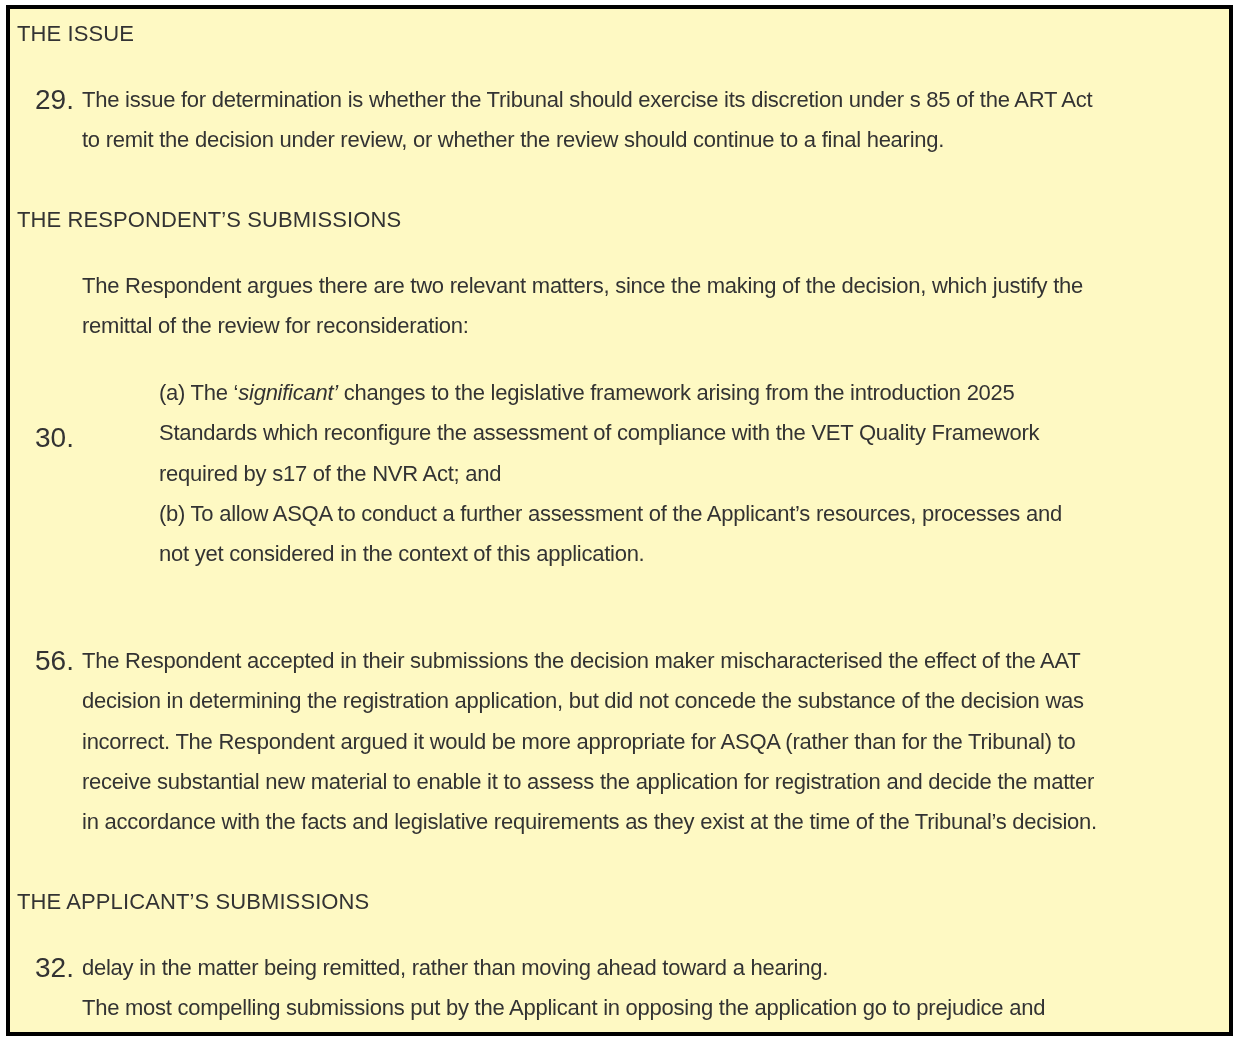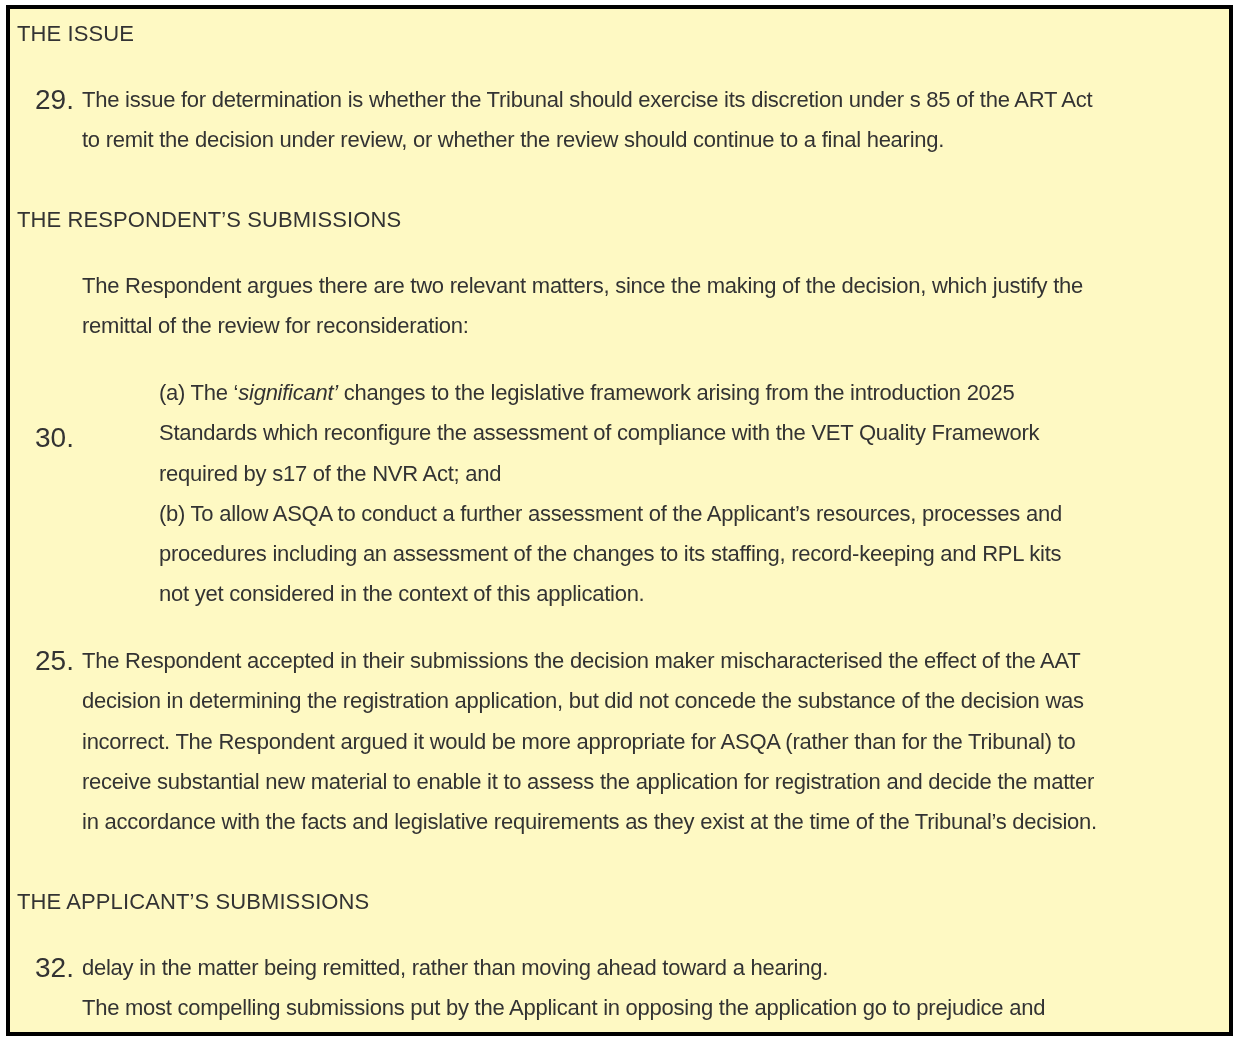--- a/index.html
+++ b/index.html
@@ -92,25 +92,24 @@
       <span class="line">The Respondent argues there are two relevant matters, since the making of the decision, which justify the</span>
       <span class="line">remittal of the review for reconsideration:</span>
     </div>
 
     <div class="para-num" style="top:364px;margin-top:45px;">30.</div>
     <div class="sub-text" style="top:364px;">
       <span class="line"><span>(a) The ‘</span><em>significant’</em><span> changes to the legislative framework arising from the introduction 2025</span></span>
       <span class="line">Standards which reconfigure the assessment of compliance with the VET Quality Framework</span>
       <span class="line">required by s17 of the NVR Act; and</span>
       <span class="line">(b) To allow ASQA to conduct a further assessment of the Applicant’s resources, processes and</span>
-      <span class="line">procedures including an assessment of the changes to its staffing, record-keeping and RPL kits</span>
       <span class="line">not yet considered in the context of this application.</span>
     </div>
 
-    <div class="para-num" style="top:632px;">25.</div>
+    <div class="para-num" style="top:632px;">56.</div>
     <div class="para-text" style="top:632px;">
       <span class="line">The Respondent accepted in their submissions the decision maker mischaracterised the effect of the AAT</span>
       <span class="line">decision in determining the registration application, but did not concede the substance of the decision was</span>
       <span class="line">incorrect. The Respondent argued it would be more appropriate for ASQA (rather than for the Tribunal) to</span>
       <span class="line">receive substantial new material to enable it to assess the application for registration and decide the matter</span>
       <span class="line">in accordance with the facts and legislative requirements as they exist at the time of the Tribunal’s decision.</span>
     </div>
 
     <div class="heading" style="top:880px;">THE APPLICANT’S SUBMISSIONS</div>
 

